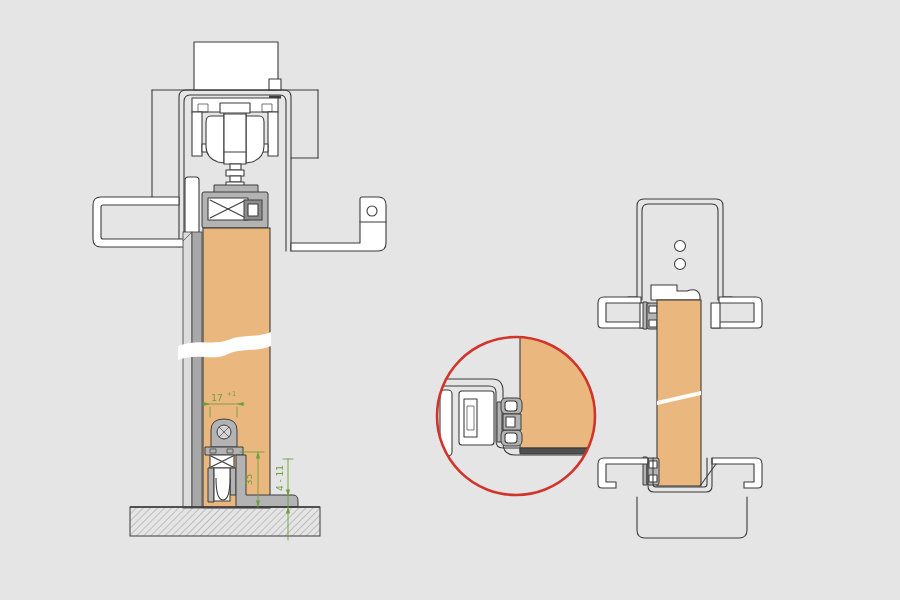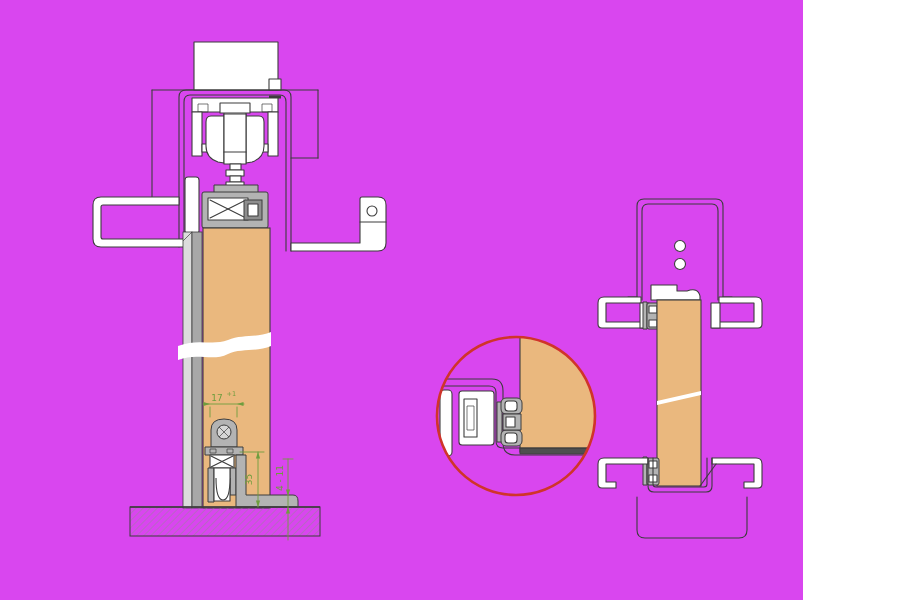--- a/index.html
+++ b/index.html
@@ -1,16 +1,16 @@
 <!DOCTYPE html>
 <html><head>
 <meta charset="utf-8">
 <style>
   html,body{margin:0;padding:0;background:#ffffff;}
-  .canvas{position:relative;width:803px;height:600px;background:#d946ef;overflow:hidden;}
+  .canvas{position:relative;width:900px;height:600px;background:#e5e5e5;overflow:hidden;}
   svg{display:block;}
   .ln  {fill:none;stroke:#3d3d3d;stroke-width:1.1;stroke-linejoin:round;stroke-linecap:round;}
   .lnt {fill:none;stroke:#3d3d3d;stroke-width:.7;stroke-linejoin:round;}
   .wh  {fill:#ffffff;stroke:#3d3d3d;stroke-width:1.1;stroke-linejoin:round;}
   .gy  {fill:#b3b3b3;stroke:#3d3d3d;stroke-width:1;stroke-linejoin:round;}
   .gy2 {fill:#8e8e8e;stroke:#3d3d3d;stroke-width:1;}
   .gy3 {fill:#d6d6d6;stroke:#3d3d3d;stroke-width:1;}
   .tan {fill:#eab87e;stroke:#3d3d3d;stroke-width:1.1;}
   .whn {fill:#ffffff;stroke:none;}
   .dimln{fill:none;stroke:#6f9d3e;stroke-width:.9;stroke-linecap:round;}

